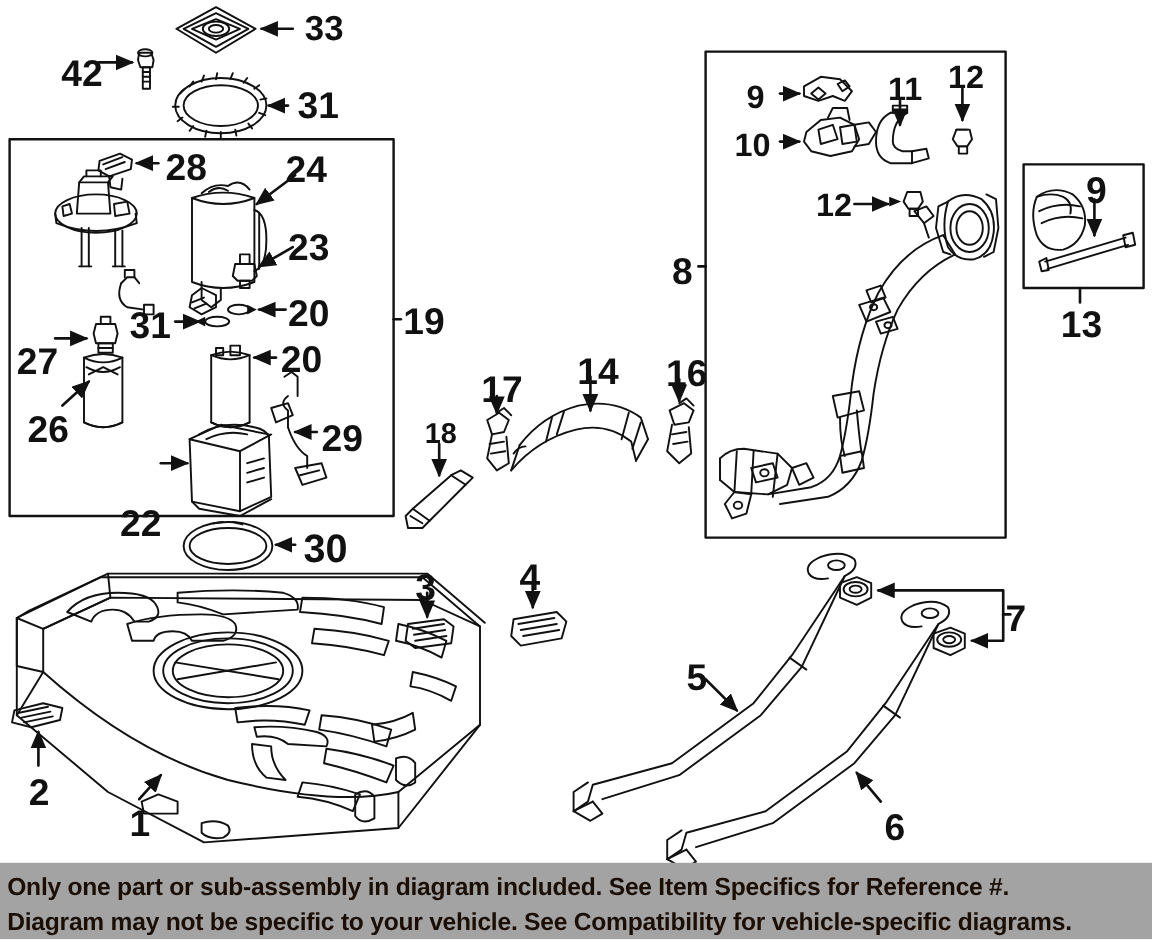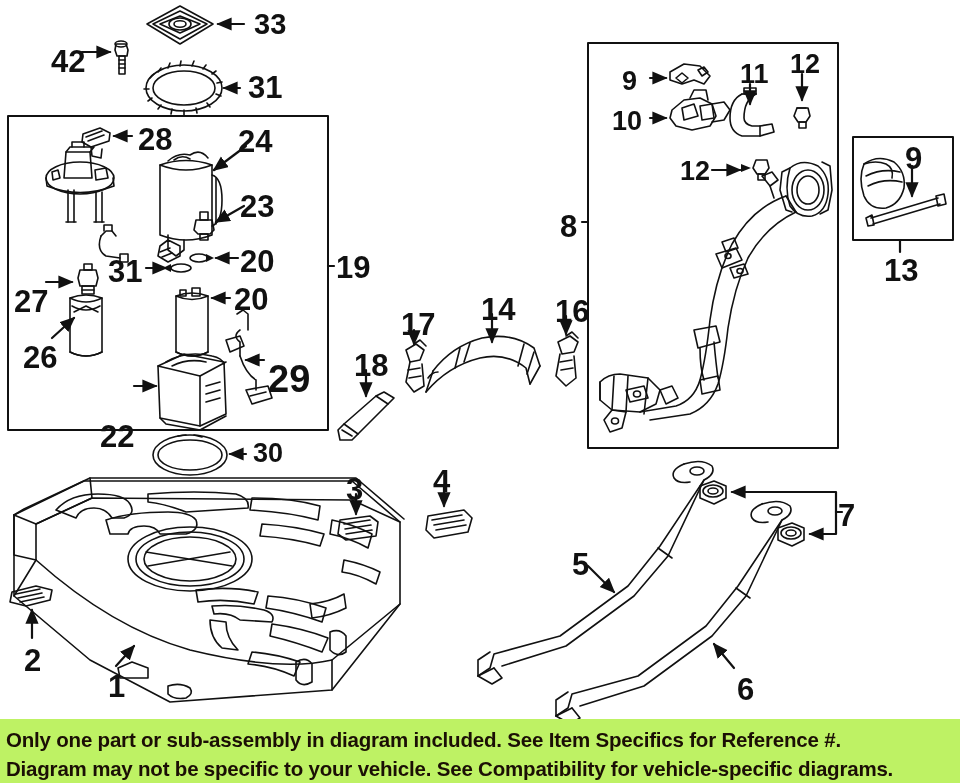--- a/index.html
+++ b/index.html
@@ -32,21 +32,21 @@
     line-height: 1;
     white-space: nowrap;
     -webkit-font-smoothing: none;
   }
   .banner {
     position: absolute;
     left: 0;
     bottom: 0;
     width: 960px;
     height: 64px;
-    background: #bef264;
+    background: #a3a3a3;
     box-sizing: border-box;
     padding: 5px 6px 0 6px;
     display: flex;
     flex-direction: column;
     justify-content: center;
   }
   .banner-line {
     font-family: "Liberation Sans", sans-serif;
     font-weight: bold;
     font-size: 20.5px;
@@ -471,33 +471,33 @@
   <div class="callout" style="left:622px; top:68px;  font-size:27px;">9</div>
   <div class="callout" style="left:612px; top:108px; font-size:27px;">10</div>
   <div class="callout" style="left:740px; top:61px;  font-size:27px;">11</div>
   <div class="callout" style="left:790px; top:51px;  font-size:27px;">12</div>
   <div class="callout" style="left:680px; top:158px; font-size:27px;">12</div>
   <div class="callout" style="left:884px; top:255px; font-size:31px;">13</div>
   <div class="callout" style="left:905px; top:143px; font-size:31px;">9</div>
   <div class="callout" style="left:481px; top:294px; font-size:31px;">14</div>
   <div class="callout" style="left:555px; top:296px; font-size:31px;">16</div>
   <div class="callout" style="left:401px; top:309px; font-size:31px;">17</div>
-  <div class="callout" style="left:354px; top:350px; font-size:31px;">18</div>
+  <div class="callout" style="left:354px; top:350px; font-size:24px;">18</div>
   <div class="callout" style="left:336px; top:252px; font-size:31px;">19</div>
   <div class="callout" style="left:234px; top:284px; font-size:31px;">20</div>
   <div class="callout" style="left:108px; top:256px; font-size:31px;">31</div>
   <div class="callout" style="left:100px; top:373px; font-size:31px;margin-top:48px;">22</div>
   <div class="callout" style="left:240px; top:191px; font-size:31px;">23</div>
   <div class="callout" style="left:238px; top:126px; font-size:31px;">24</div>
   <div class="callout" style="left:240px; top:246px; font-size:31px;">20</div>
   <div class="callout" style="left:23px;  top:342px; font-size:31px;text-align:right;">26</div>
   <div class="callout" style="left:14px;  top:286px; font-size:31px;">27</div>
   <div class="callout" style="left:138px; top:124px; font-size:31px;text-align:right;">28</div>
-  <div class="callout" style="left:268px; top:360px; font-size:38px;">29</div>
-  <div class="callout" style="left:253px; top:440px; font-size:27px;">30</div>
+  <div class="callout" style="left:268px; top:350px; font-size:31px;">29</div>
+  <div class="callout" style="left:253px; top:440px; font-size:33px;">30</div>
   <div class="callout" style="left:248px; top:72px;  font-size:31px;">31</div>
   <div class="callout" style="left:51px;  top:46px;  font-size:31px;">42</div>
   <div class="callout" style="left:254px; top:10px;  font-size:29px;">33</div>
 
   <div class="banner">
     <div class="banner-line">Only one part or sub-assembly in diagram included. See Item Specifics for Reference #.</div>
     <div class="banner-line">Diagram may not be specific to your vehicle. See Compatibility for vehicle-specific diagrams.</div>
   </div>
 
 </div>

